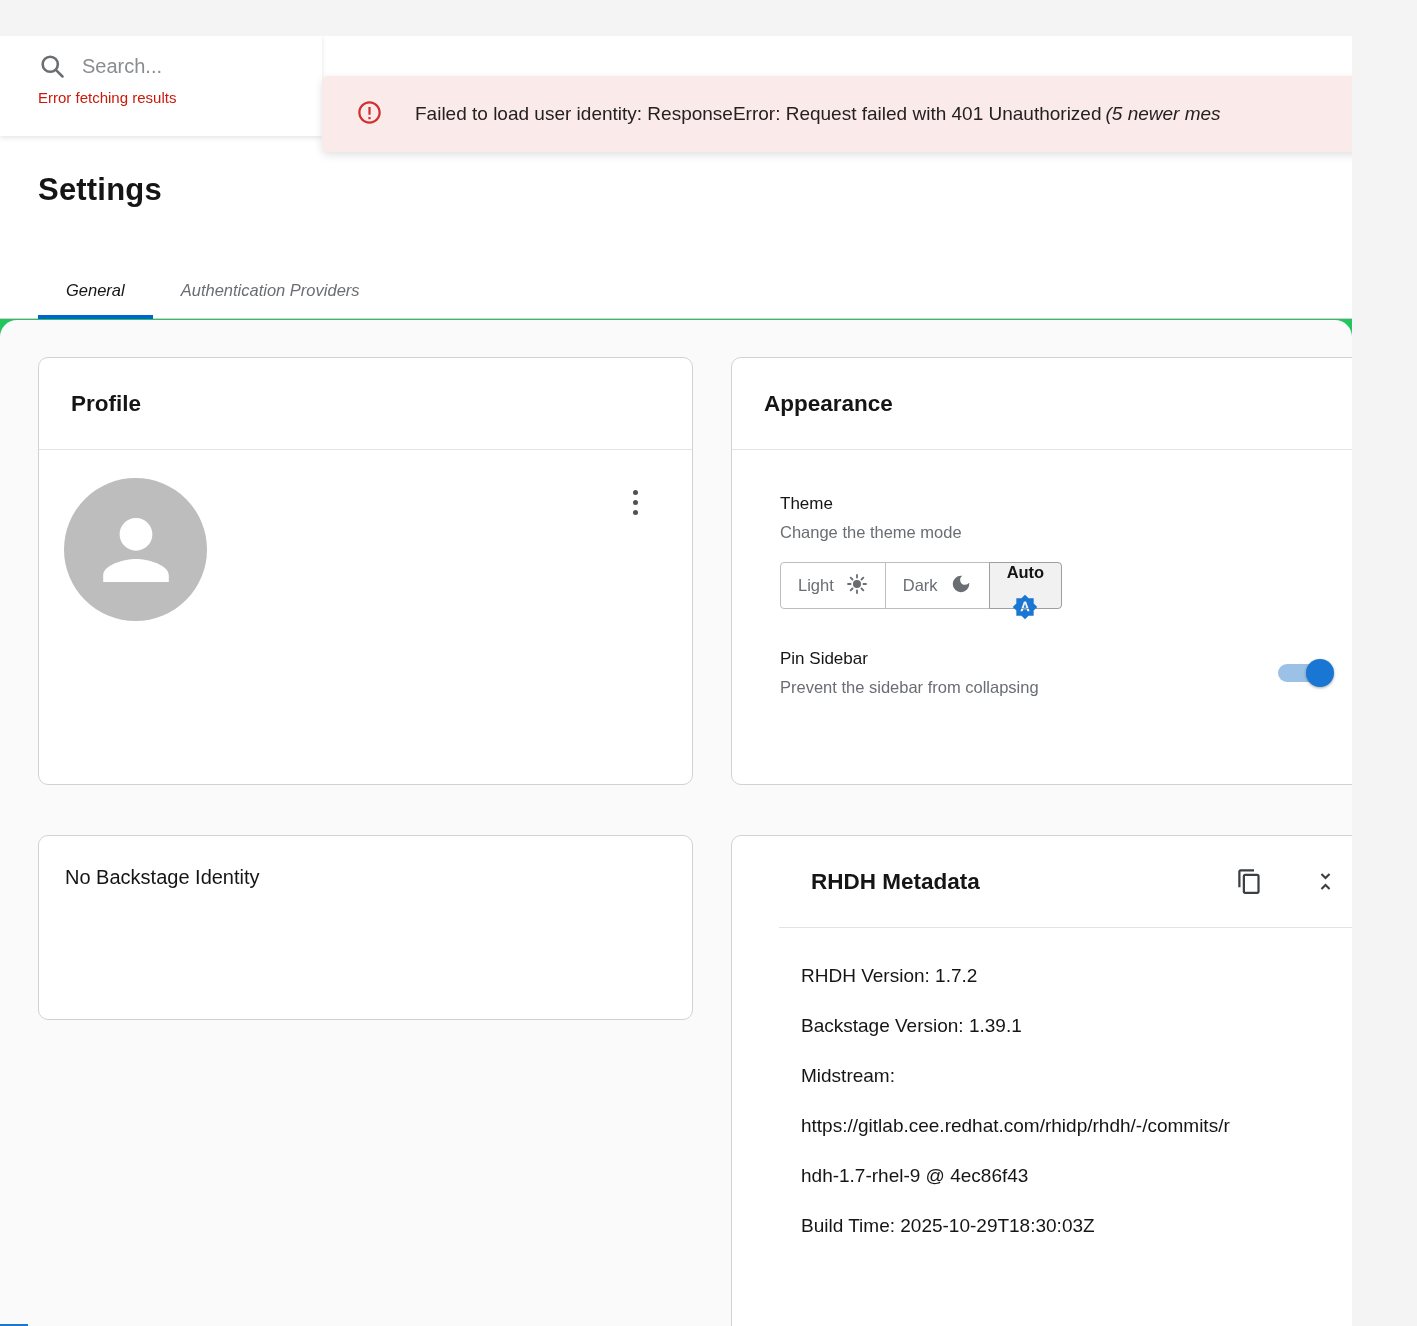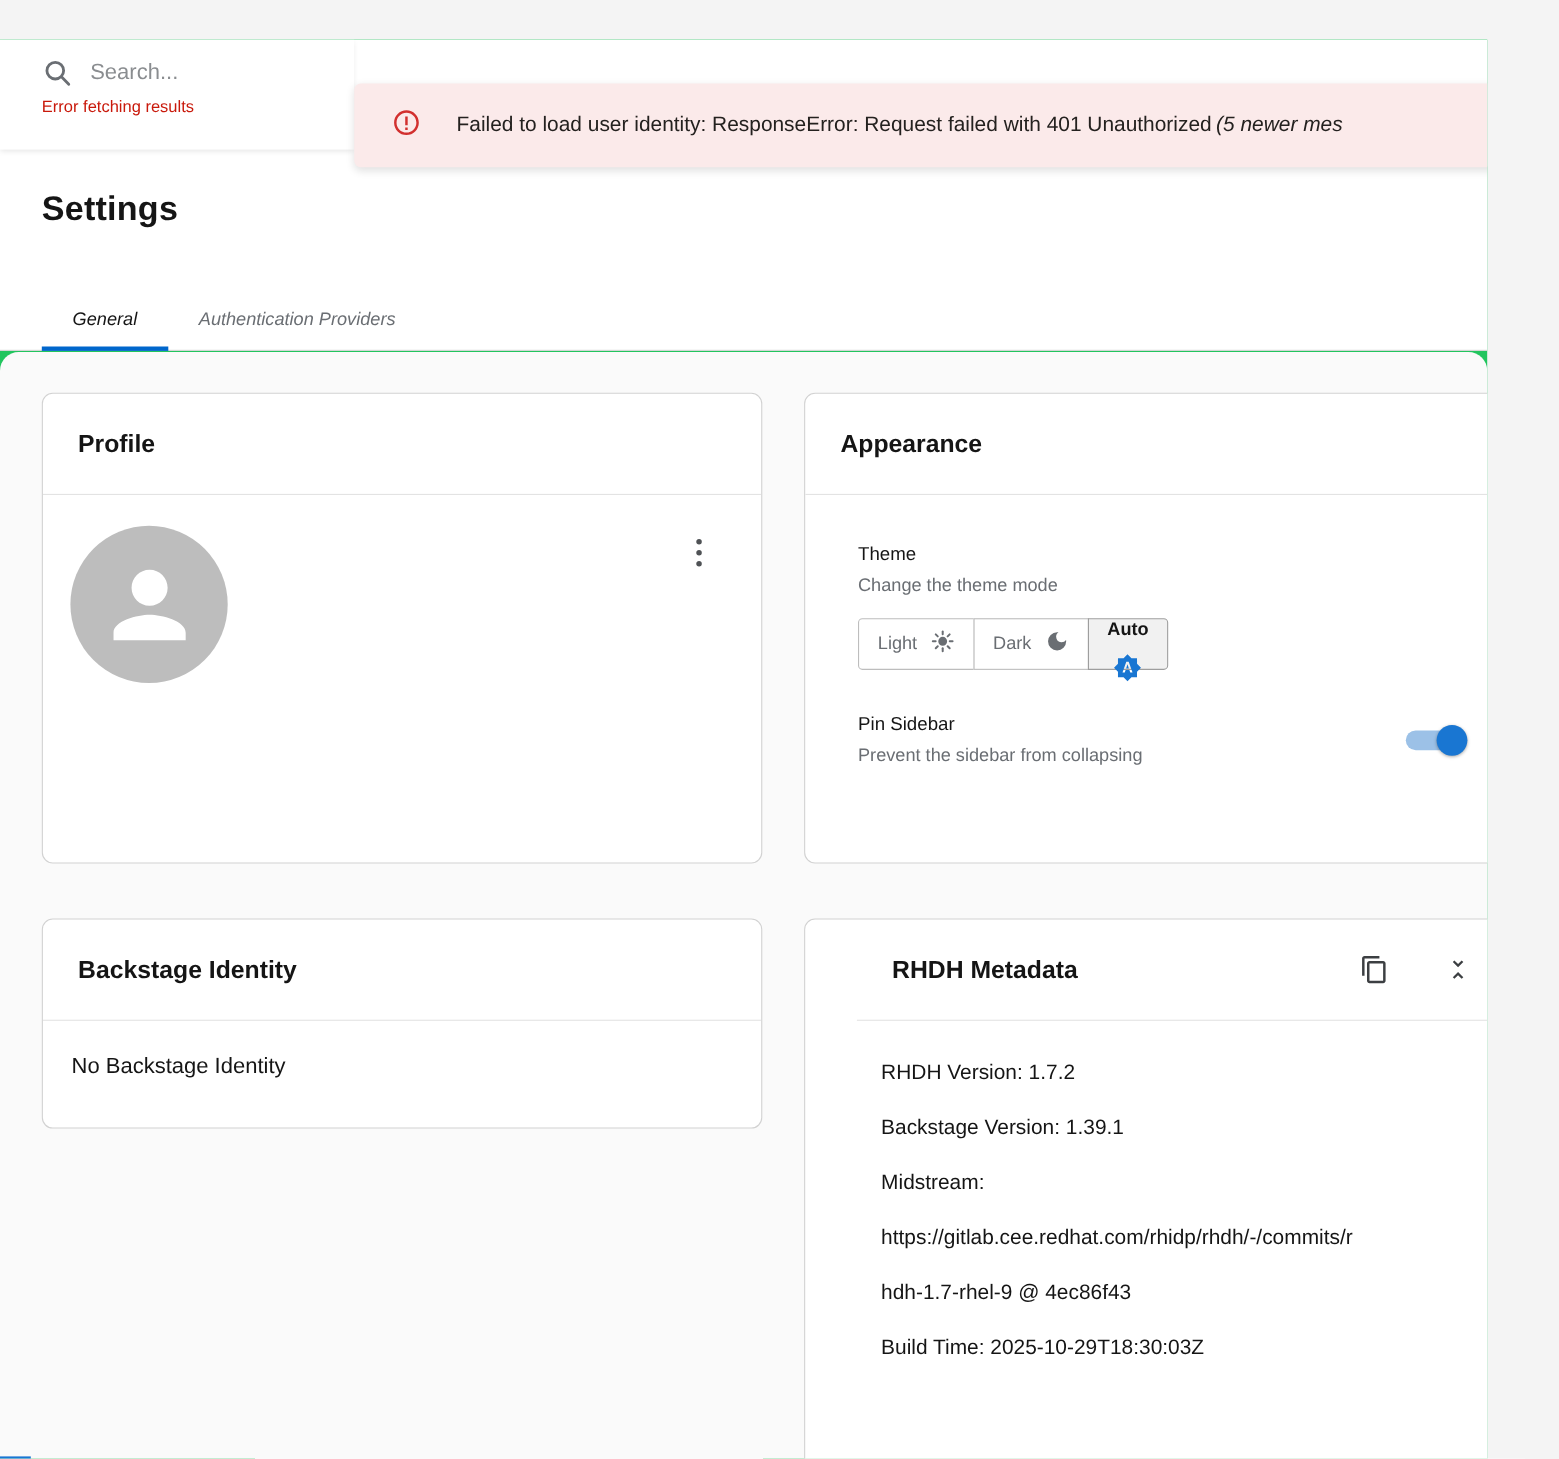--- a/index.html
+++ b/index.html
@@ -183,23 +183,20 @@
             </div>
             <span class="switch">
               <span class="track"></span>
                 <span class="knob"></span>
             </span>
           </div>
         </div>
       </div>
 
       <div class="card card-identity">
-        <div class="card-header">
-          <div class="card-title">Backstage Identity</div>
-        </div>
         <div class="identity-body">No Backstage Identity</div>
       </div>
 
       <div class="card card-metadata">
         <div class="card-header">
           <div class="card-title">RHDH Metadata</div>
           <div class="header-actions">
             <span class="icon-btn">
               <svg width="27" height="27" viewBox="0 0 24 24" fill="#3c3f42">
                 <path d="M16 1H4c-1.1 0-2 .9-2 2v14h2V3h12V1zm3 4H8c-1.1 0-2 .9-2 2v14c0 1.1.9 2 2 2h11c1.1 0 2-.9 2-2V7c0-1.1-.9-2-2-2zm0 16H8V7h11v14z"></path>

